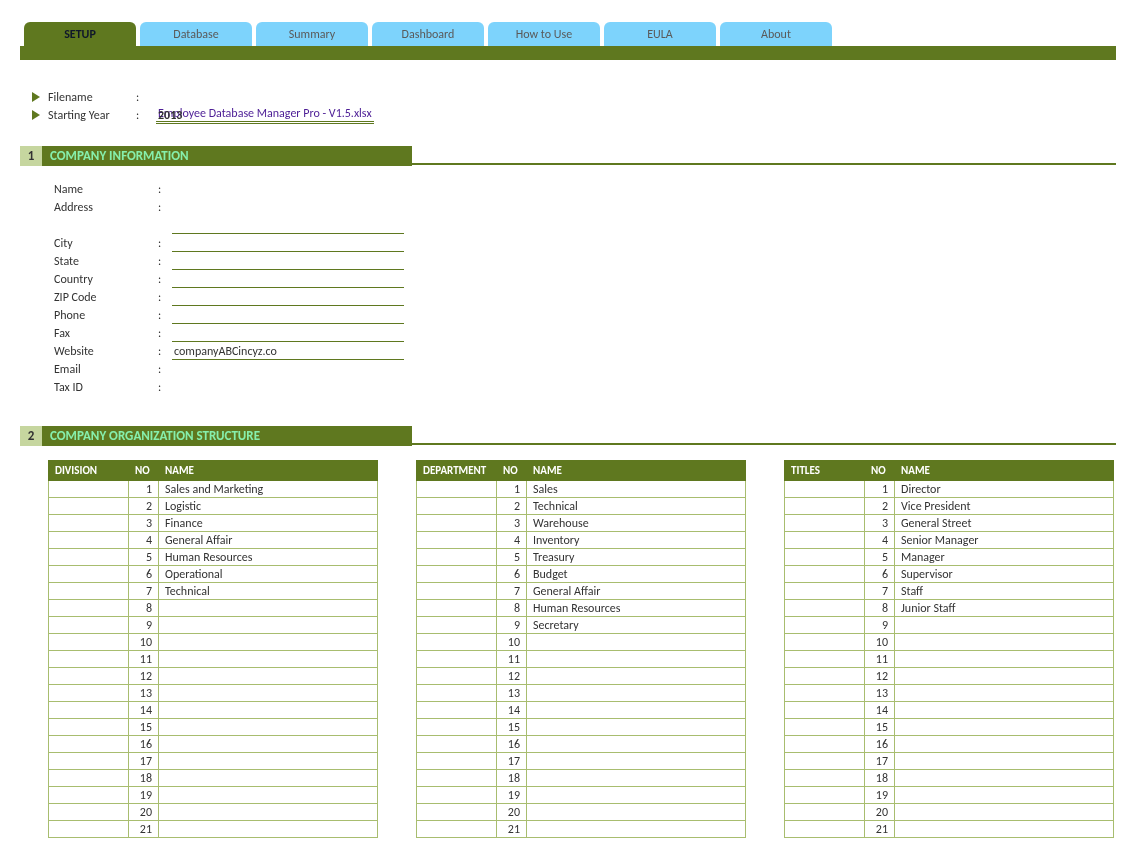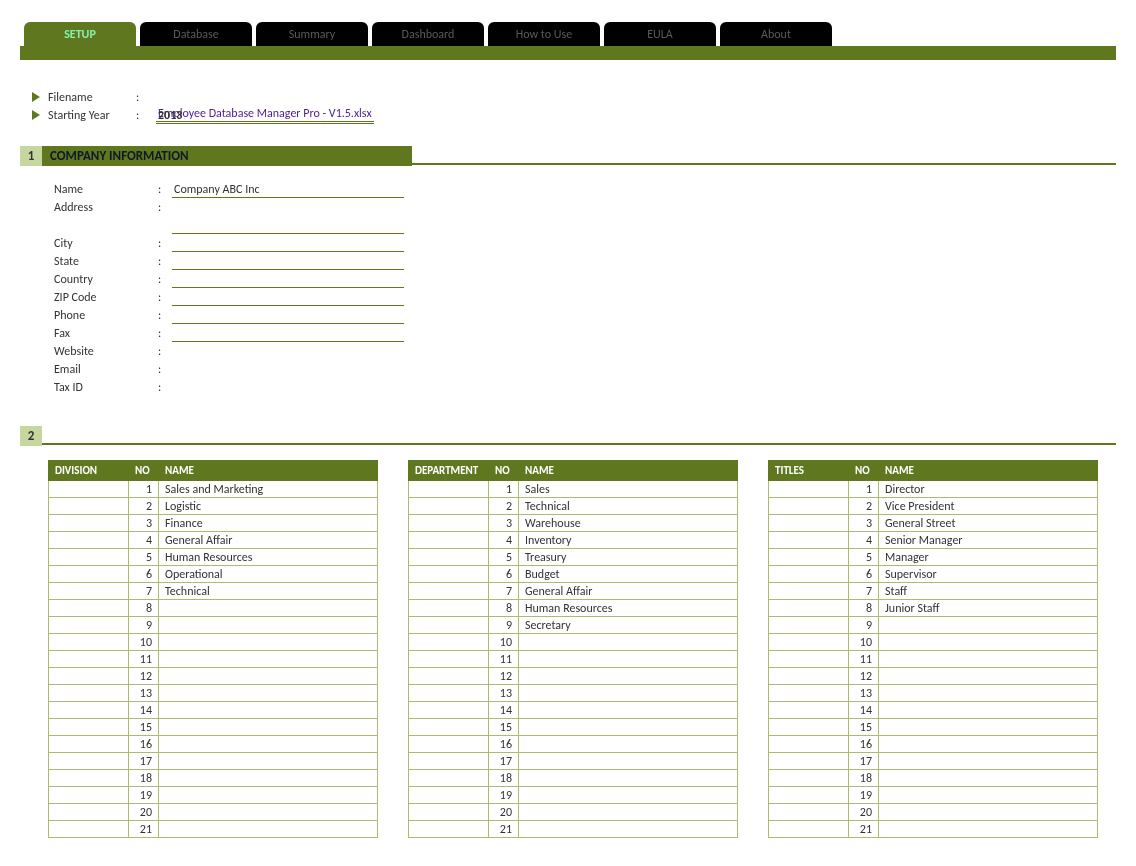--- a/index.html
+++ b/index.html
@@ -22,25 +22,25 @@
     padding: 5px 0;
     width: 112px;
     text-align: center;
     font-size: 12px;
     margin-right: 4px;
     border-radius: 6px 6px 0 0;
     cursor: pointer;
   }
   .tab.active {
     background: #5f781f;
-    color: #86efac;
+    color: #0f172a;
     font-weight: bold;
   }
   .tab.inactive {
-    background: #000000;
+    background: #7dd3fc;
     color: #5a5a5a;
   }
   .greenbar {
     height: 14px;
     background: #5f781f;
     margin: 0 20px 0 20px;
   }
   .content { padding: 28px 20px 0 20px; }
   
   .info-block { margin-left: 12px; margin-bottom: 22px; }
@@ -79,21 +79,21 @@
     width: 22px;
     background: #c6d69f;
     color: #333;
     font-weight: bold;
     text-align: center;
     line-height: 20px;
     font-size: 13px;
   }
   .section-title {
     background: #5f781f;
-    color: #0f172a;
+    color: #86efac;
     font-weight: bold;
     font-size: 13px;
     padding: 0 8px;
     line-height: 20px;
     width: 370px;
   }
   .section-line {
     flex: 1;
     border-bottom: 2px solid #5f781f;
     margin-bottom: 0px;
@@ -112,21 +112,21 @@
   .form-input {
     flex: 0 0 232px;
     border-bottom: 1px solid #5f781f;
     height: 17px;
     line-height: 16px;
     padding-left: 2px;
   }
   
   .org-tables {
     display: flex;
-    gap: 30px;
+    gap: 38px;
     margin-top: 14px;
     margin-left: 28px;
   }
   .org-table { flex: 0 0 330px; }
   .tbl { border-collapse: collapse; width: 100%; }
   .tbl th {
     background: #5f781f;
     color: #fff;
     font-weight: bold;
     font-size: 11px;
@@ -179,21 +179,20 @@
   <div class="section-head">
     <div class="section-num">1</div>
     <div class="section-title">COMPANY INFORMATION</div>
     <div class="section-line"></div>
   </div>
 
   <div class="company-form" id="company-form">
       <div class="form-row">
         <div class="form-label">Name</div>
         <div class="form-colon">:</div>
-        <div class="form-input">Company ABC Inc</div>
       </div>
       <div class="form-row">
         <div class="form-label">Address</div>
         <div class="form-colon">:</div>
       </div>
       <div class="form-row">
         <div class="form-label"></div>
         <div class="form-colon"></div>
         <div class="form-input"></div>
       </div>
@@ -223,33 +222,35 @@
         <div class="form-input"></div>
       </div>
       <div class="form-row">
         <div class="form-label">Fax</div>
         <div class="form-colon">:</div>
         <div class="form-input"></div>
       </div>
       <div class="form-row">
         <div class="form-label">Website</div>
         <div class="form-colon">:</div>
+        <div class="form-input">companyABCincyz.co</div>
       </div>
       <div class="form-row">
         <div class="form-label">Email</div>
         <div class="form-colon">:</div>
       </div>
       <div class="form-row">
         <div class="form-label">Tax ID</div>
         <div class="form-colon">:</div>
       </div>
     </div>
 
   <div class="section-head">
     <div class="section-num">2</div>
+    <div class="section-title">COMPANY ORGANIZATION STRUCTURE</div>
     <div class="section-line"></div>
   </div>
 
   <div class="org-tables">
     <div class="org-table">
       <table class="tbl" id="tbl-division">
           <thead>
             <tr>
               <th class="cat">DIVISION</th>
               <th class="no">NO</th>

